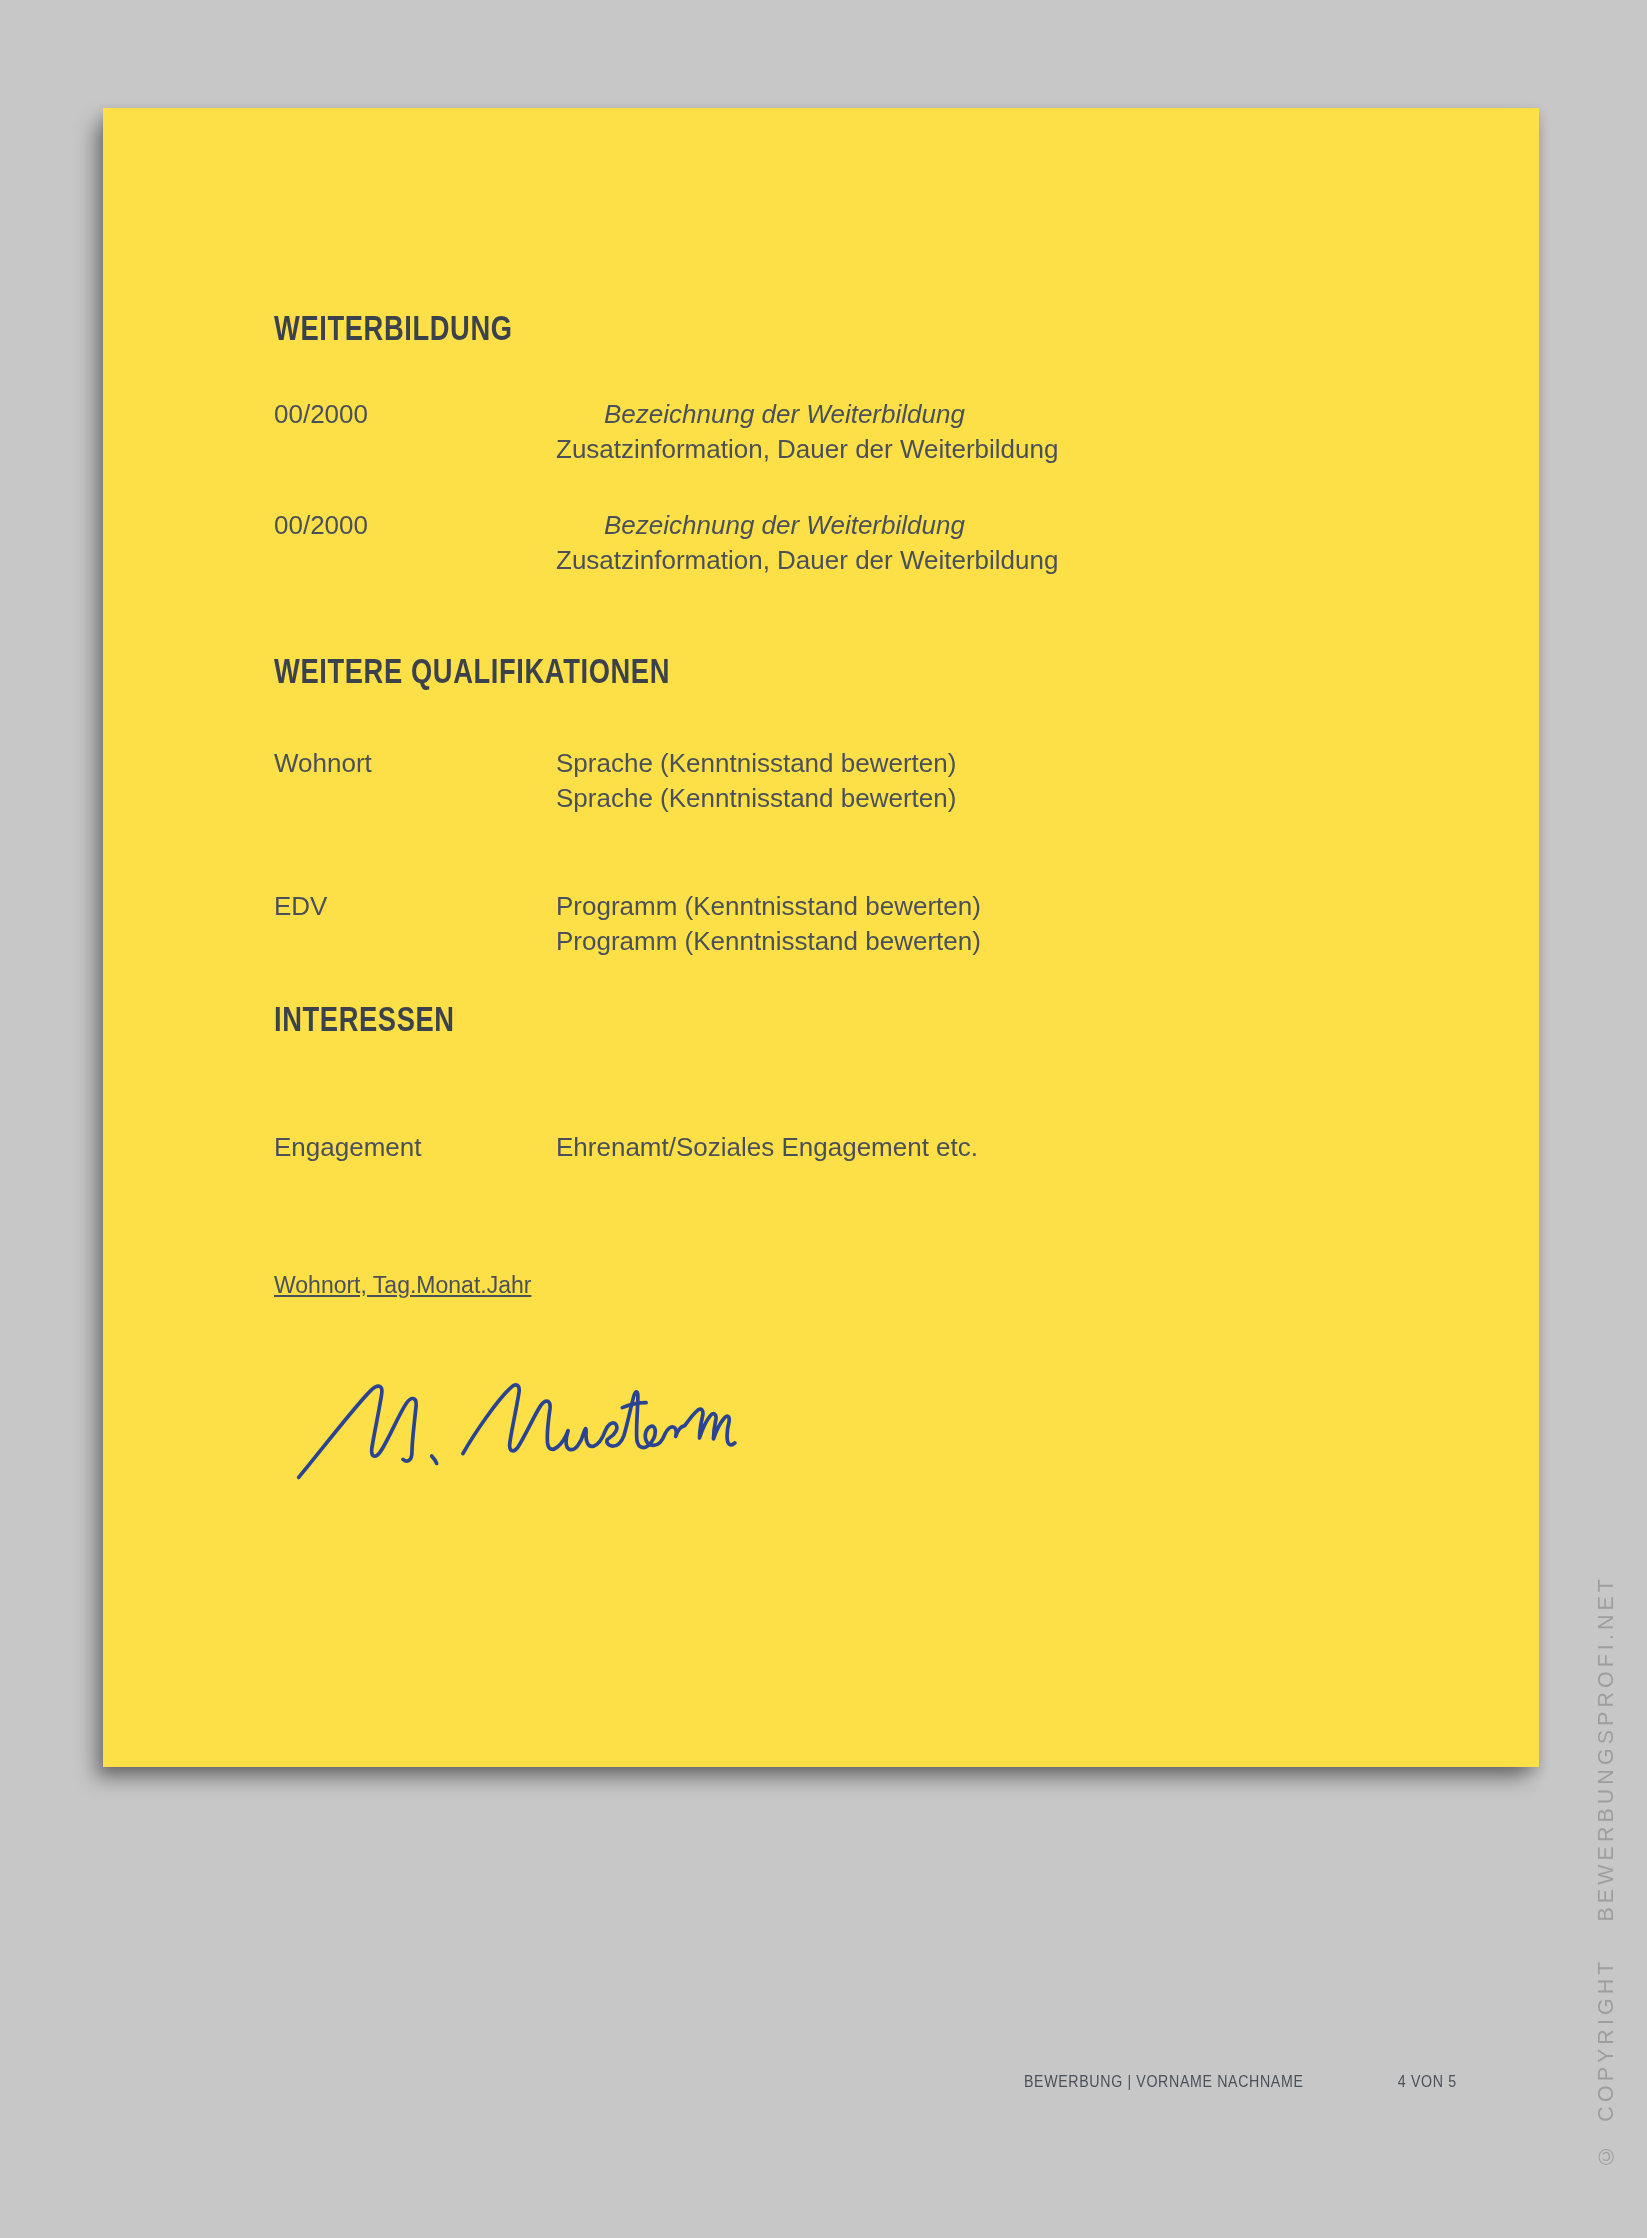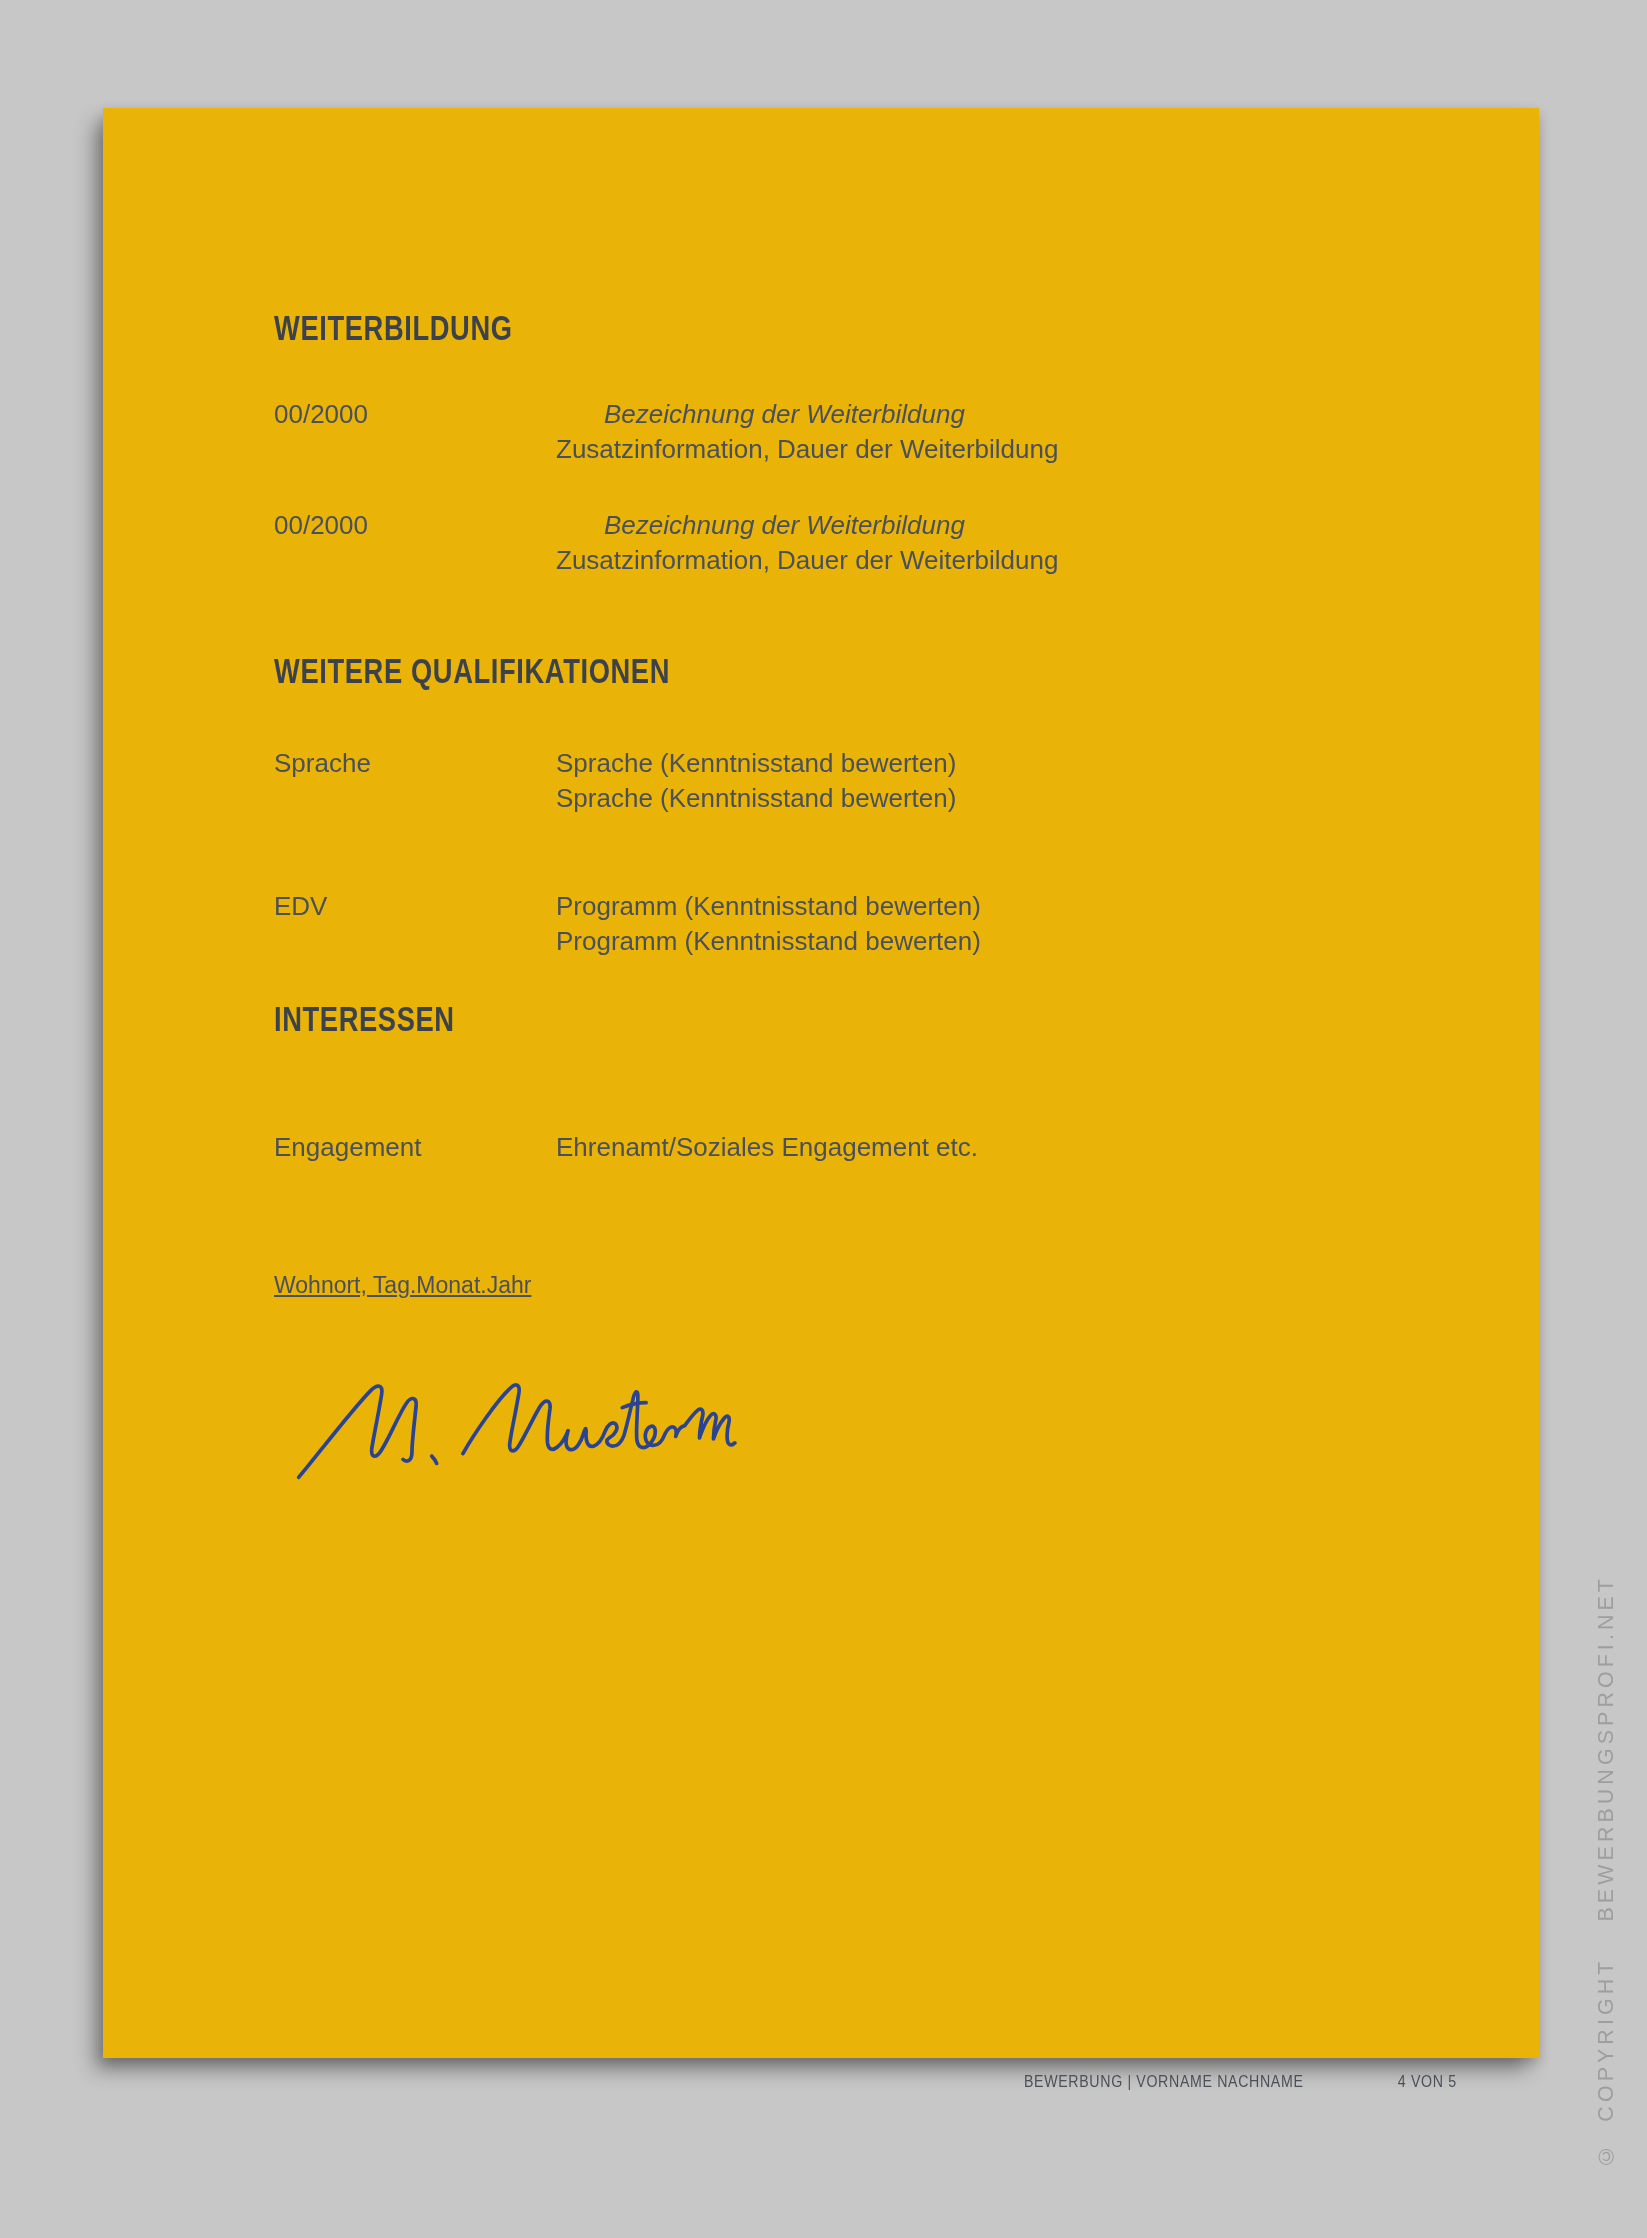--- a/index.html
+++ b/index.html
@@ -5,22 +5,22 @@
   html,body{margin:0;padding:0;}
   body{
     width:1648px;height:2239px;
     background:#c7c7c7;
     position:relative;
     overflow:hidden;
     font-family:"Liberation Sans", sans-serif;
   }
   .paper{
     position:absolute;left:103px;top:108px;
-    width:1436px;height:1950px;
-    background:#eab308;
+    width:1436px;height:1659px;
+    background:#fde047;
     box-shadow:-10px 13px 20px -1.6px rgba(0,0,0,0.38), 0 5px 11.5px rgba(0,0,0,0.18);
   }
   .section-title{
     position:absolute;left:171px;margin:0;
     font-size:35px;line-height:1;font-weight:700;
     color:#3c424c;letter-spacing:0.8px;white-space:nowrap;
     transform:scaleX(0.78);transform-origin:left top;
   }
   #title-weiterbildung{top:202px;}
   #title-qualifikationen{top:545px;}
@@ -82,21 +82,21 @@
     <div class="label">00/2000</div>
     <div class="lines">
       <div class="italic">Bezeichnung der Weiterbildung</div>
       <div>Zusatzinformation, Dauer der Weiterbildung</div>
     </div>
   </div>
 
   <h2 class="section-title" id="title-qualifikationen">WEITERE QUALIFIKATIONEN</h2>
 
   <div class="row" id="row-sprachen">
-    <div class="label">Sprache</div>
+    <div class="label">Wohnort</div>
     <div class="lines">
       <div>Sprache (Kenntnisstand bewerten)</div>
       <div>Sprache (Kenntnisstand bewerten)</div>
     </div>
   </div>
 
   <div class="row" id="row-edv">
     <div class="label">EDV</div>
     <div class="lines">
       <div>Programm (Kenntnisstand bewerten)</div>

